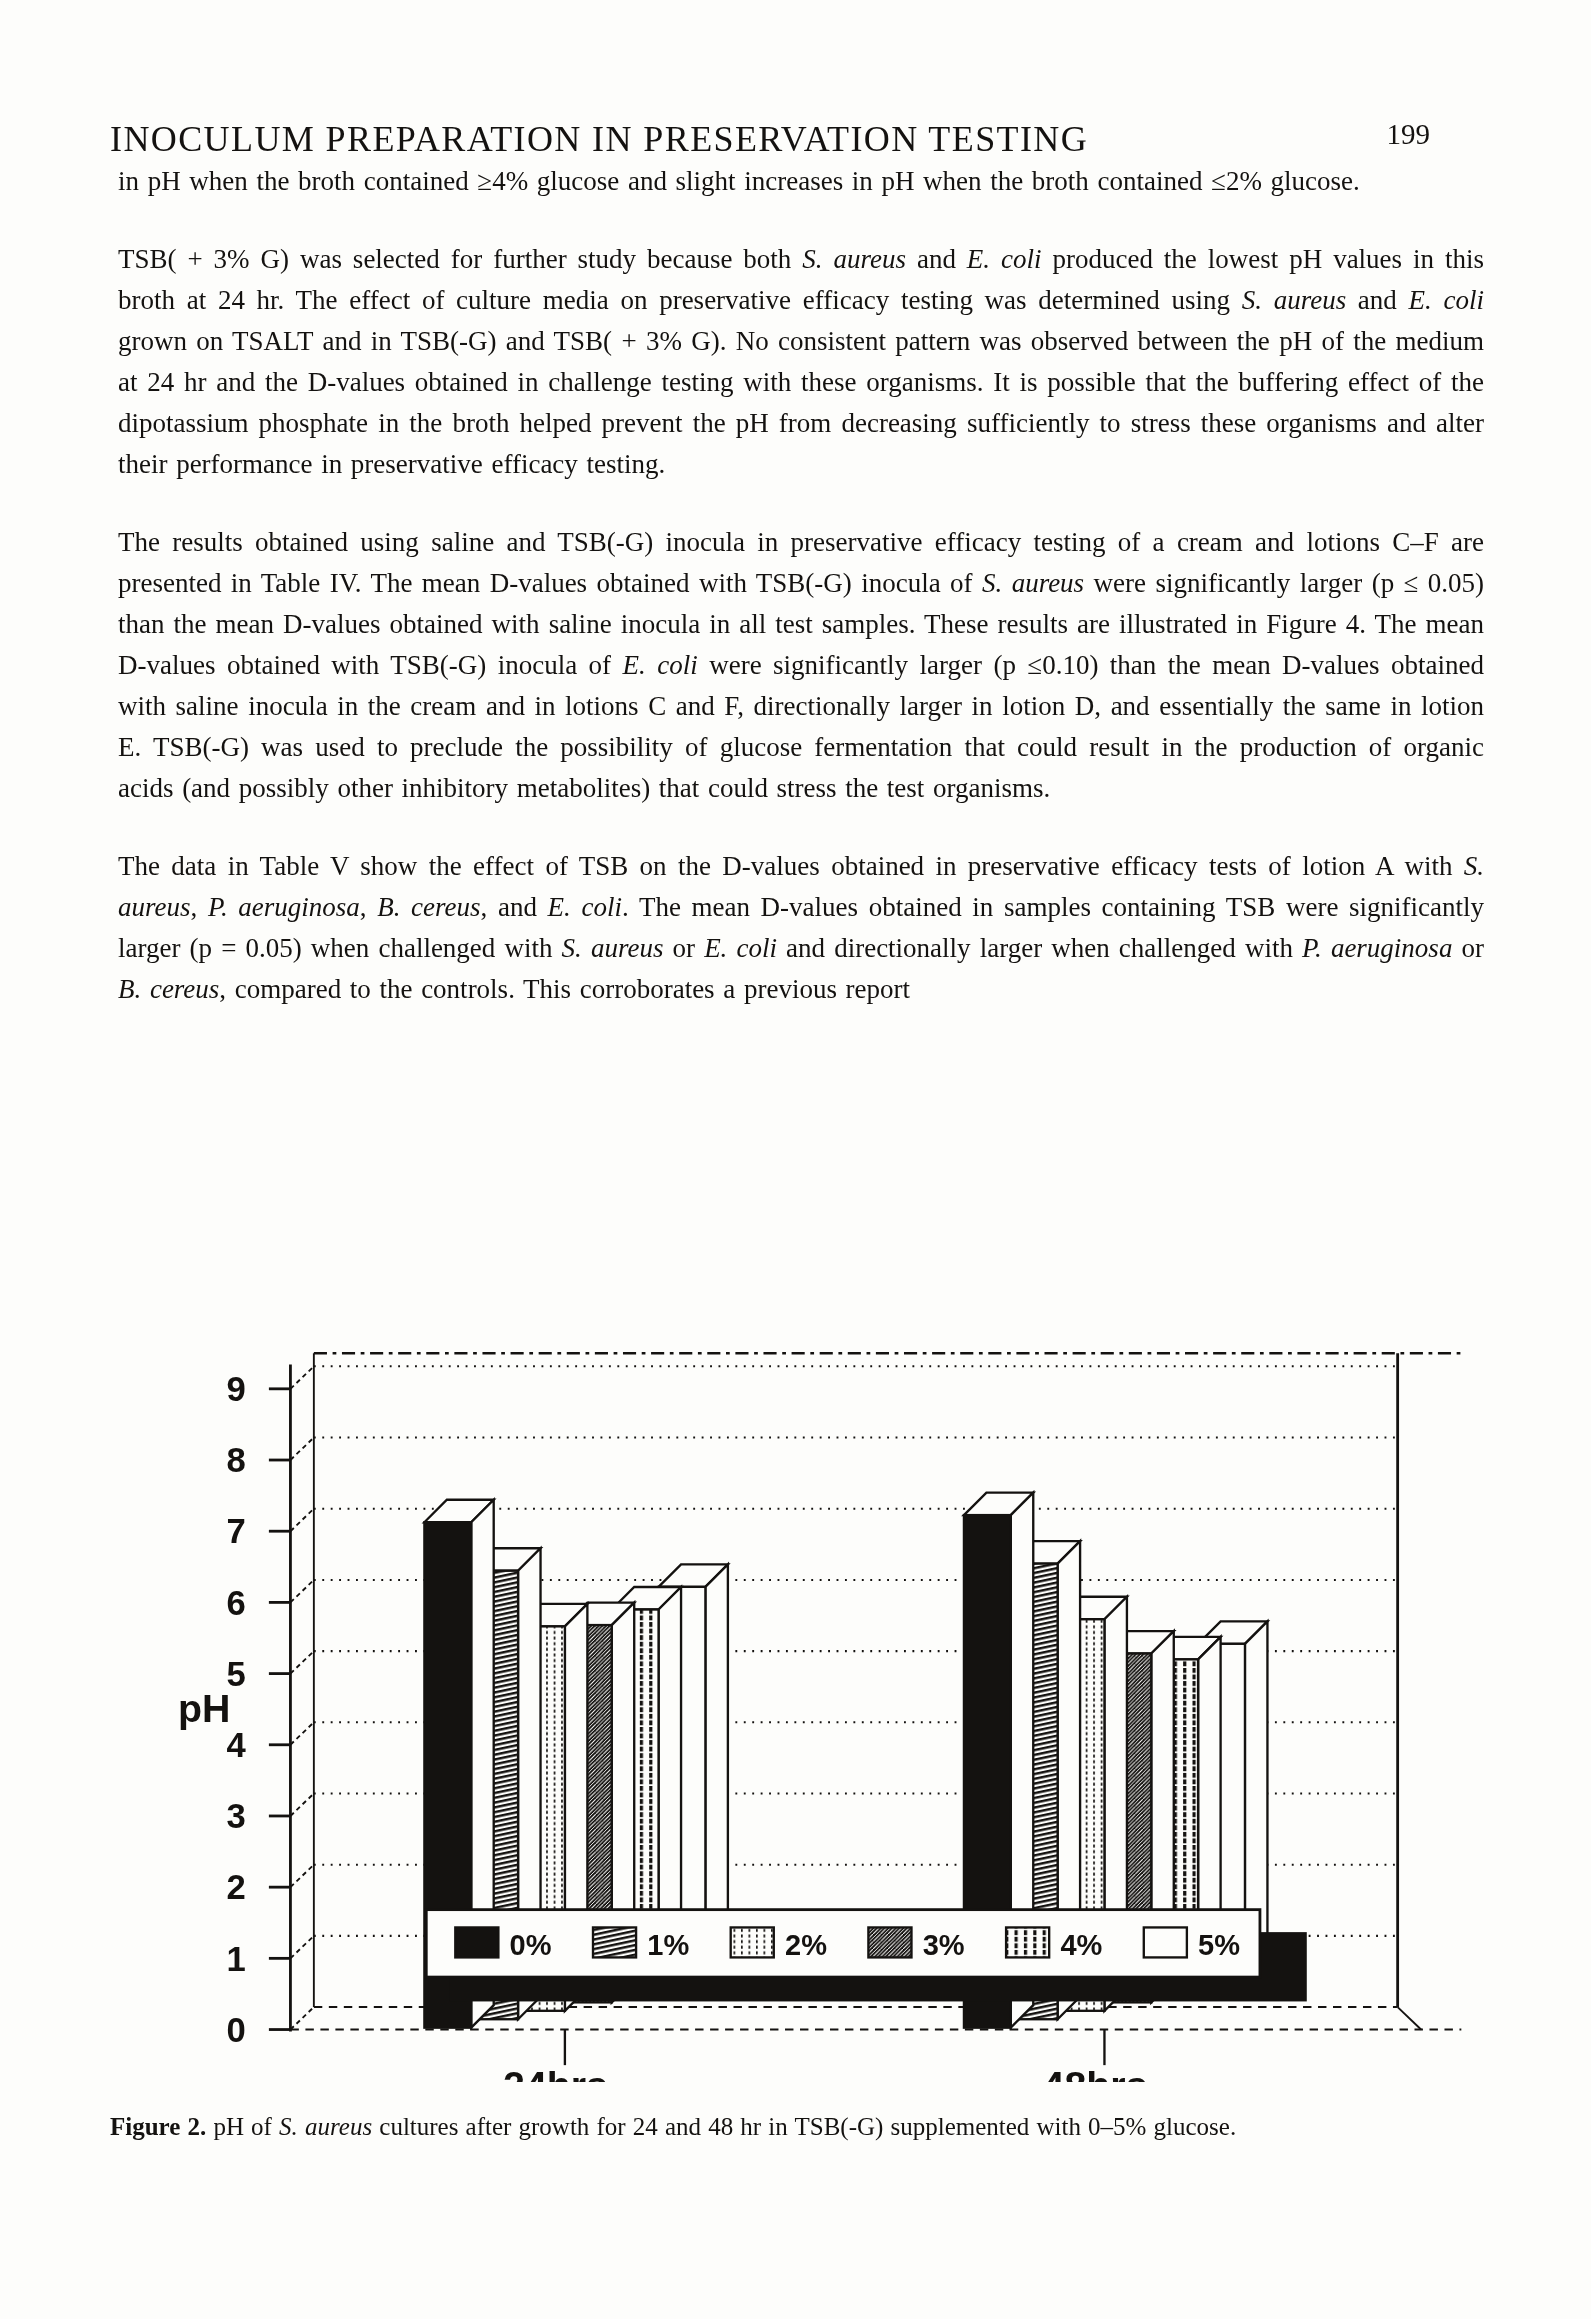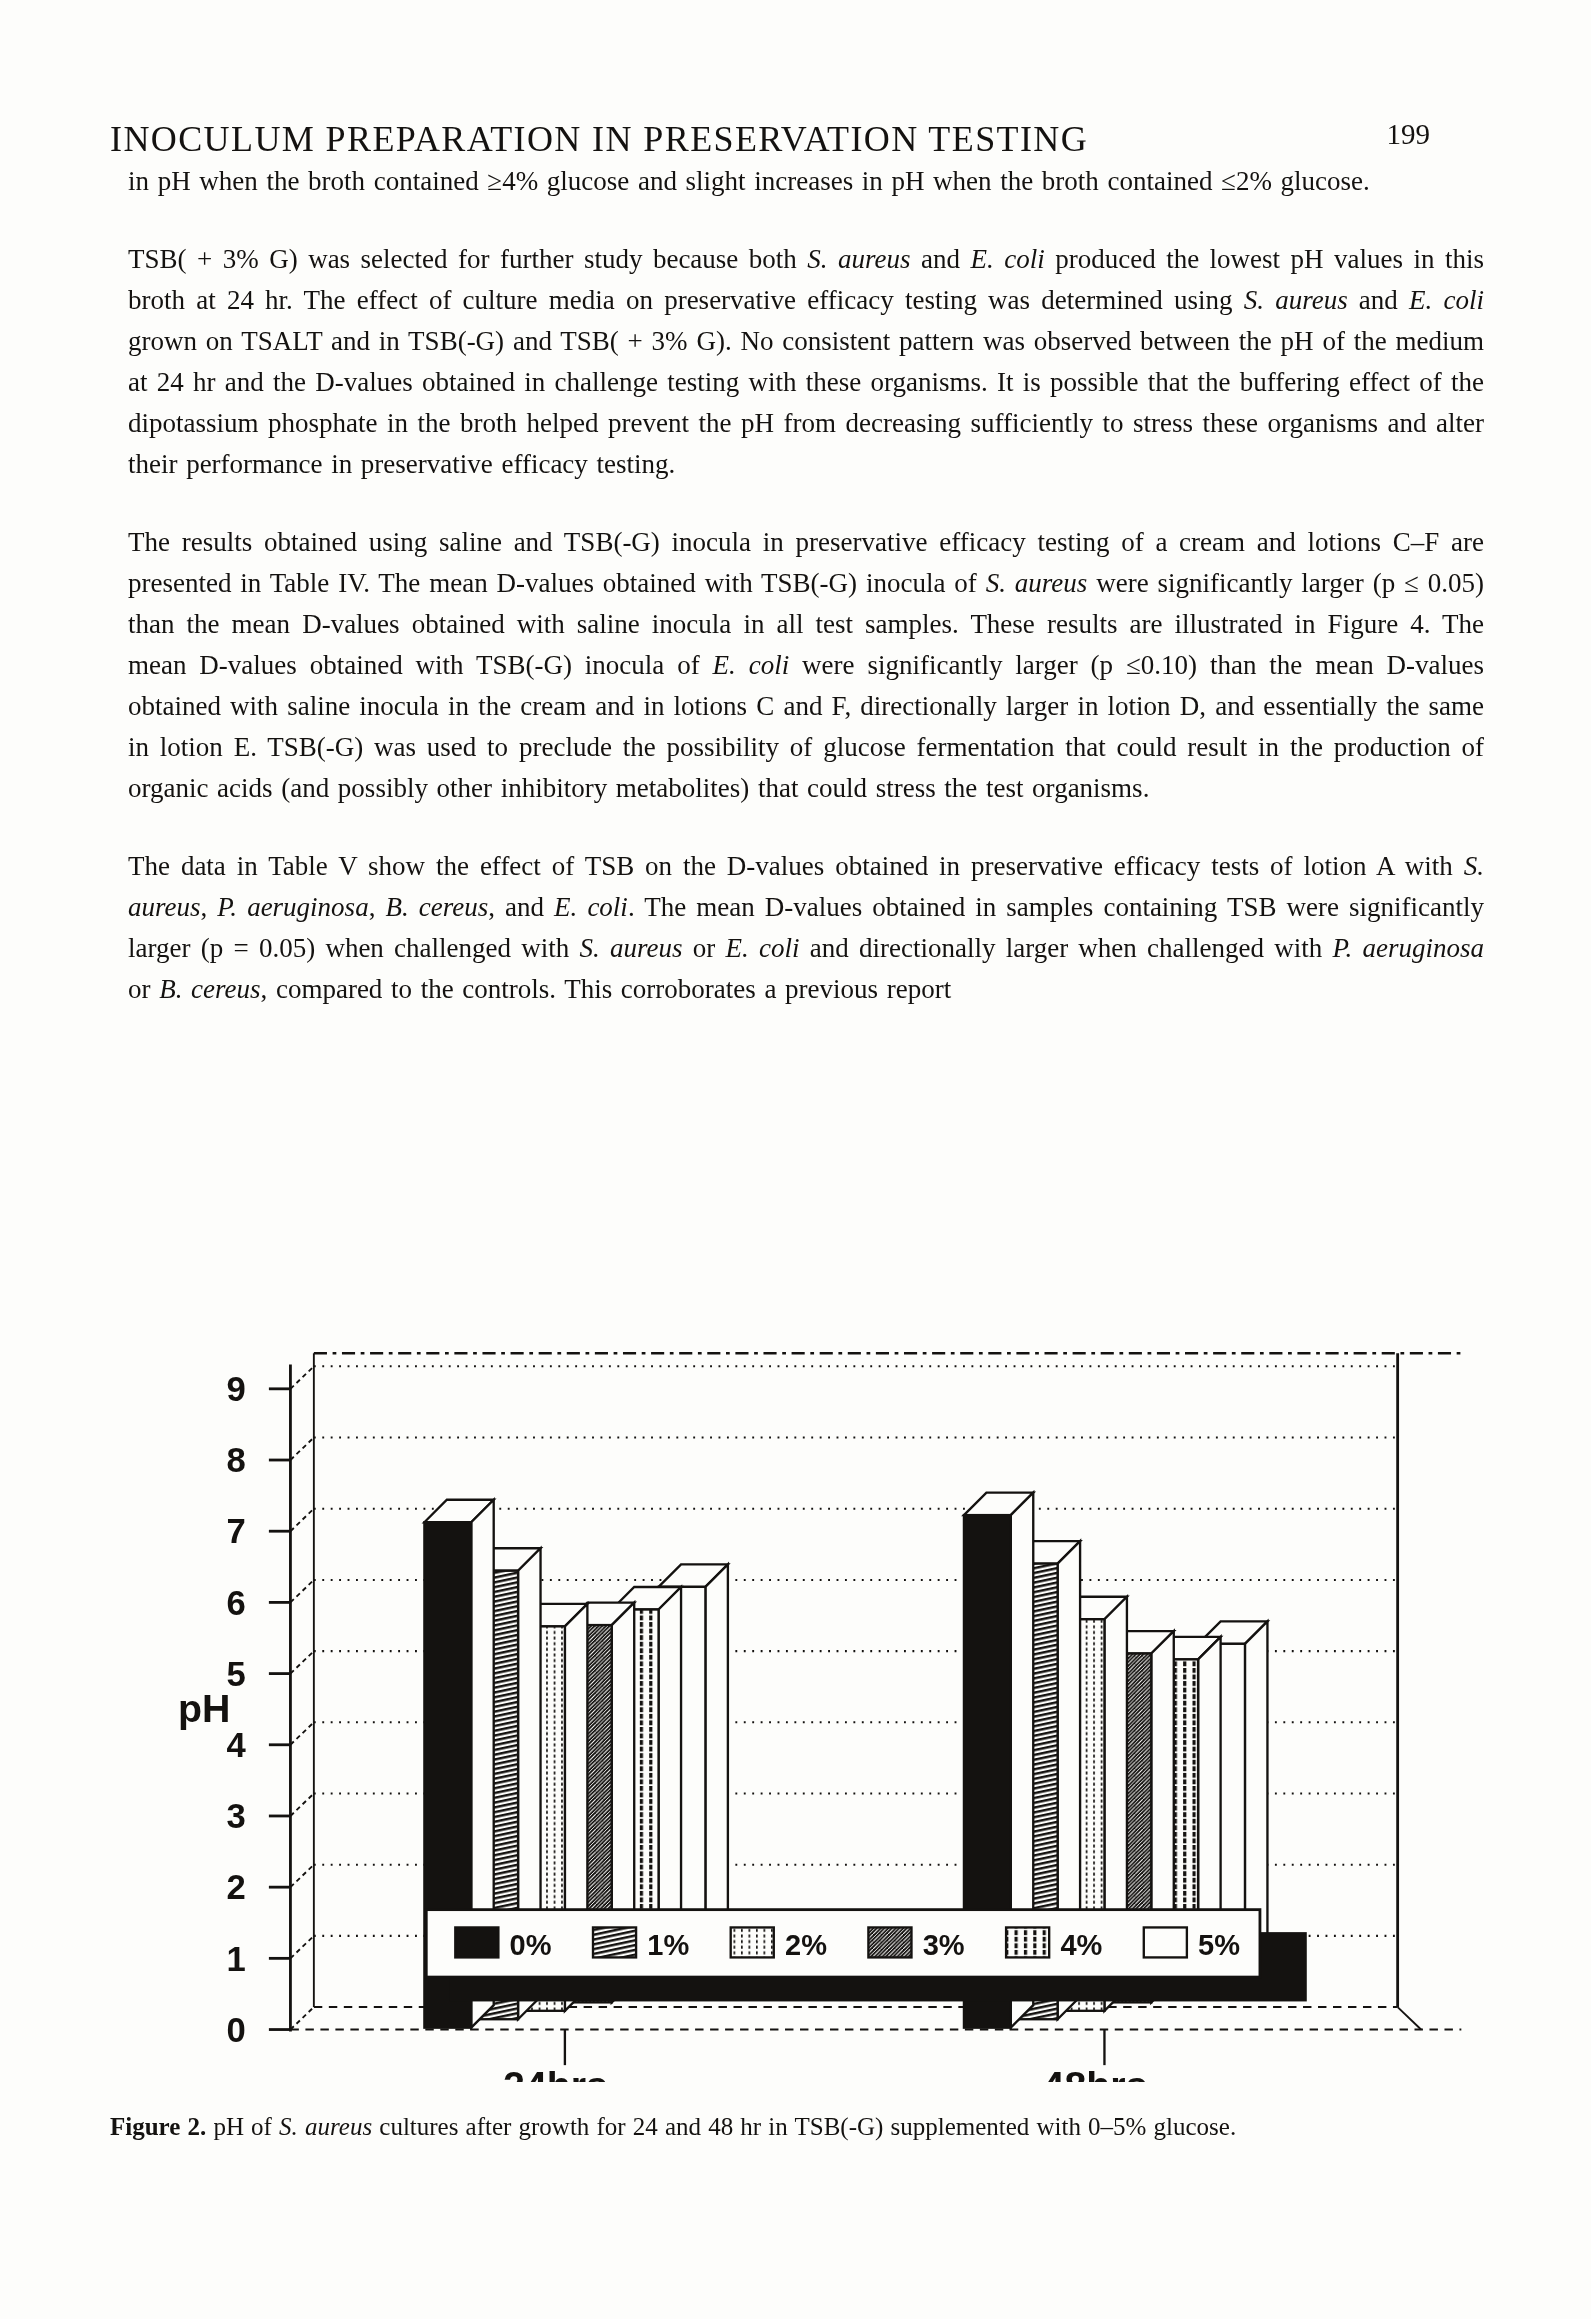--- a/index.html
+++ b/index.html
@@ -15,21 +15,21 @@
     display:block;text-align:left;font-size:36px;letter-spacing:1.4px;
     font-variant:normal;
   }
   .running-head .pageno{
     position:absolute;right:54px;top:0;font-size:29px;
   }
   .text-block{
     position:absolute;top:161px;left:110px;width:1374px;
     font-size:27px;line-height:41px;text-align:justify;word-spacing:1.9px;
   }
-  .text-block p{margin:0 0 37px 18px;}
+  .text-block p{margin:0 0 37px 8px;}
   .figure-area{position:absolute;left:0;top:1323px;width:1592px;height:759px;}
   #chart-svg{position:absolute;left:131px;top:3.7px;}
   .caption{
     position:absolute;top:2084px;left:110px;width:1374px;
     font-size:25px;line-height:42px;text-align:justify;word-spacing:0.9px;margin-top:22px;
   }
   .caption b{font-weight:bold;}
   i{font-style:italic;}
 </style>
 </head>

